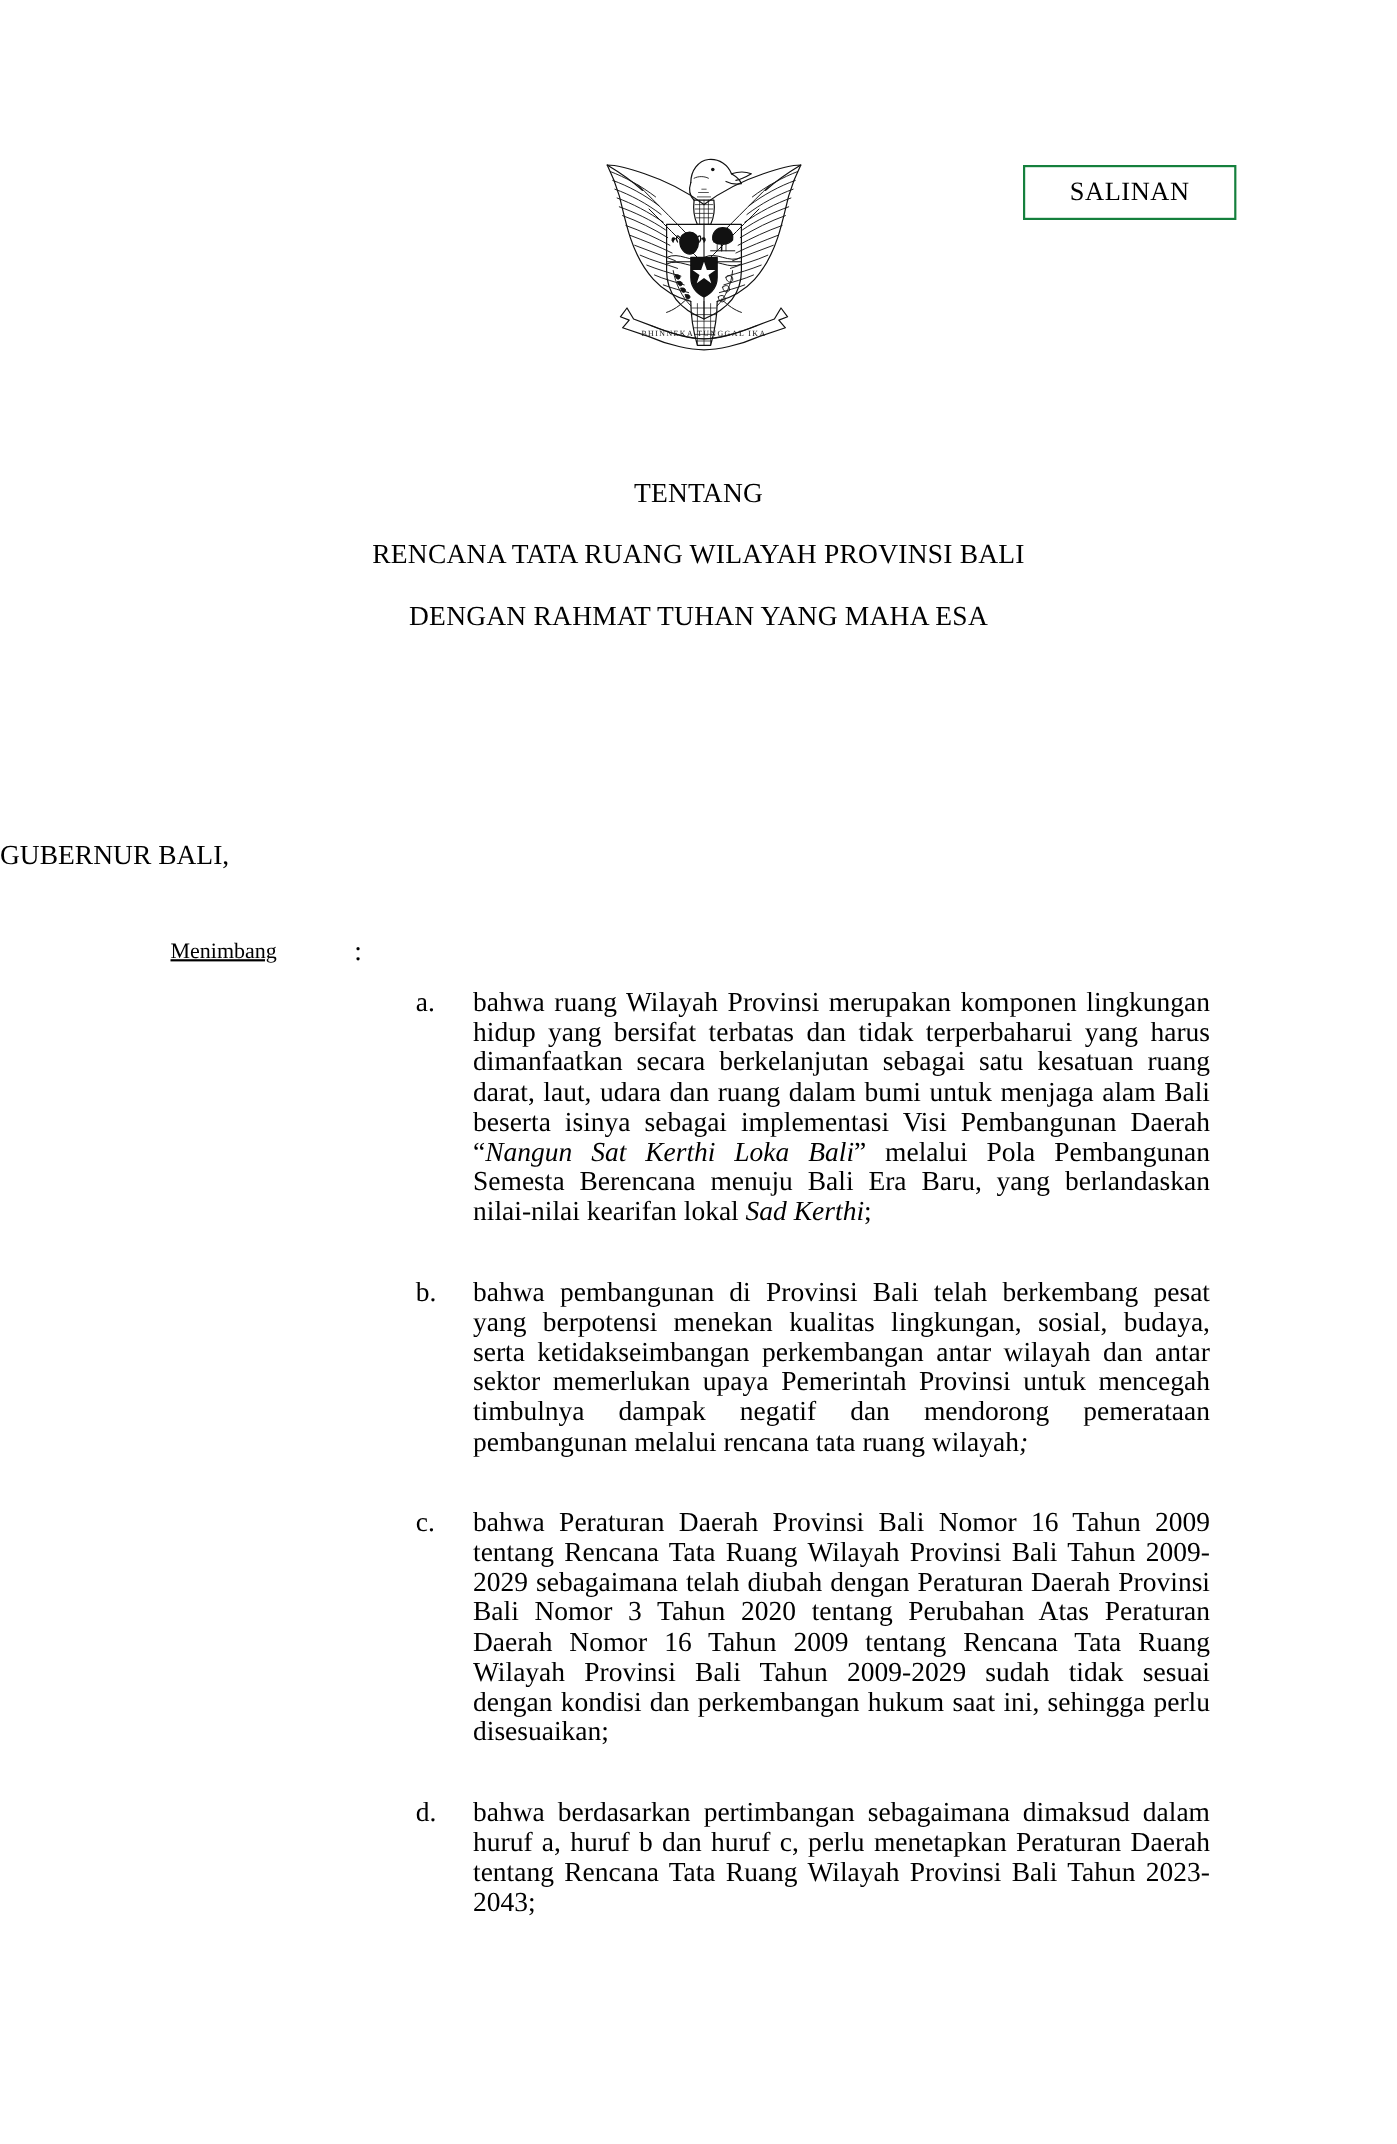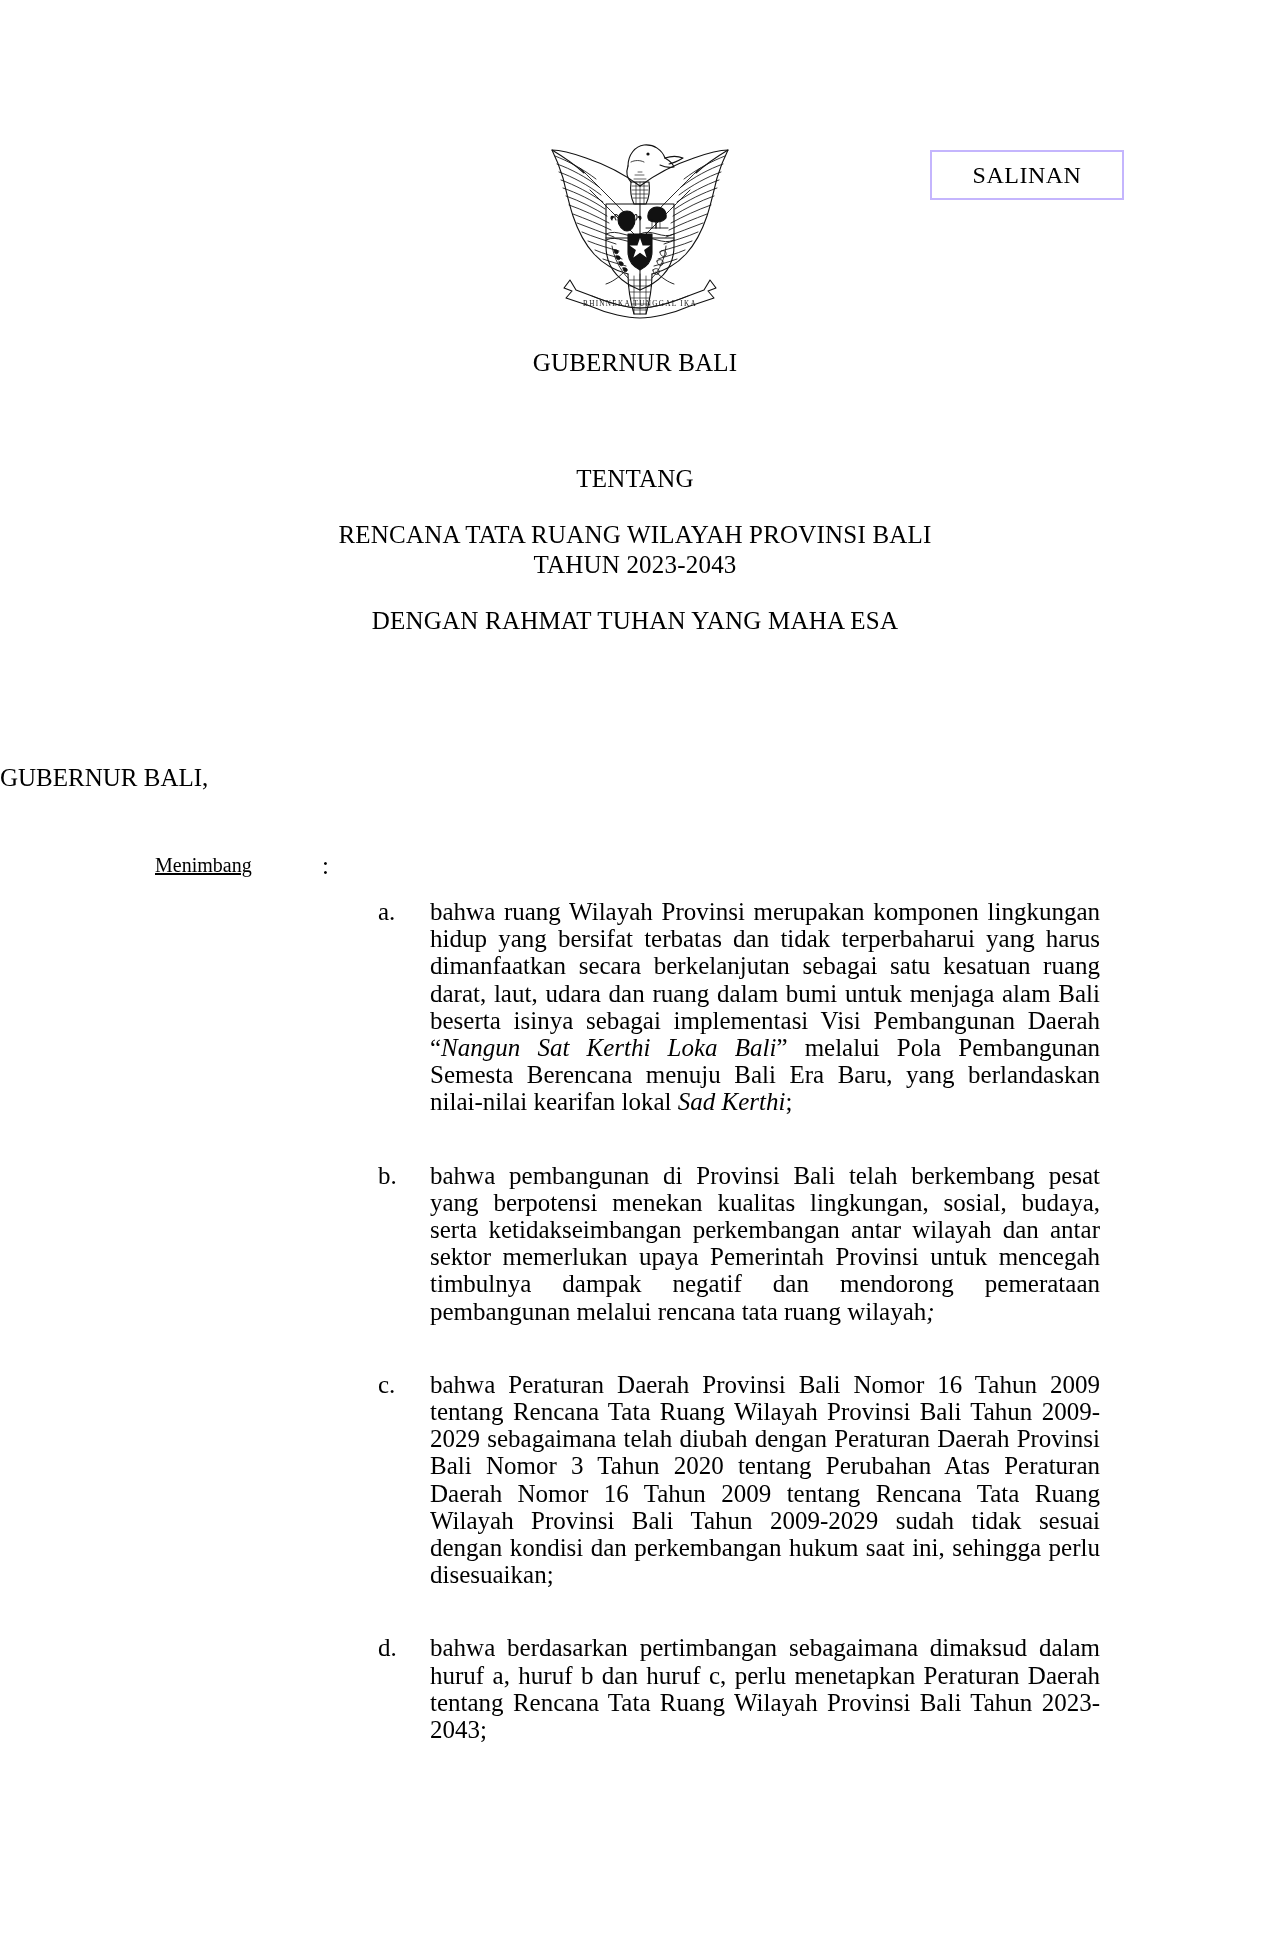--- a/index.html
+++ b/index.html
@@ -23,21 +23,21 @@
     background: #ffffff;
   }
 
   
   .salinan-box {
     position: absolute;
     left: 930px;
     top: 150px;
     width: 190px;
     height: 46px;
-    border: 2px solid #c4b5fd;
+    border: 2px solid #15803d;
     display: flex;
     align-items: center;
     justify-content: center;
     font-size: 24px;
     letter-spacing: 0.5px;
   }
 
   
   .emblem {
     position: absolute;
@@ -267,28 +267,26 @@
       <path d="M42 152 L36 160 L44 163 L38 170 L62 178 C80 186 100 190 112 190
                C124 190 144 186 162 178 L186 170 L180 163 L188 160 L182 152
                L176 162 L160 168 C140 176 124 180 112 180 C100 180 84 176 64 168
                L48 162 Z"></path>
       <path d="M64 168 C84 176 100 180 112 180 C124 180 140 176 160 168" stroke-width="0.7"></path>
       <text x="112" y="177.6" font-family="'Liberation Serif', serif" font-size="7.2" fill="#111" stroke="none" text-anchor="middle" letter-spacing="1.3">BHINNEKA TUNGGAL IKA</text>
     </svg>
   </div>
 
   <div class="title-block">
-    <div class="title-line">GUBERNUR BALI</div>
     <div class="gap-lg"></div>
     <div class="gap-lg"></div>
     <div class="gap-md"></div>
     <div class="title-line">TENTANG</div>
     <div class="gap-md"></div>
     <div class="title-line">RENCANA TATA RUANG WILAYAH PROVINSI BALI</div>
-    <div class="title-line">TAHUN 2023-2043</div>
     <div class="gap-md"></div>
     <div class="title-line">DENGAN RAHMAT TUHAN YANG MAHA ESA</div>
   </div>
 
   <div class="gubernur-bali-sig">GUBERNUR BALI,</div>
 
   <div class="menimbang-wrap">
     <div class="menimbang-row">
       <span class="menimbang-label">Menimbang</span>
       <span class="menimbang-colon">:</span>

